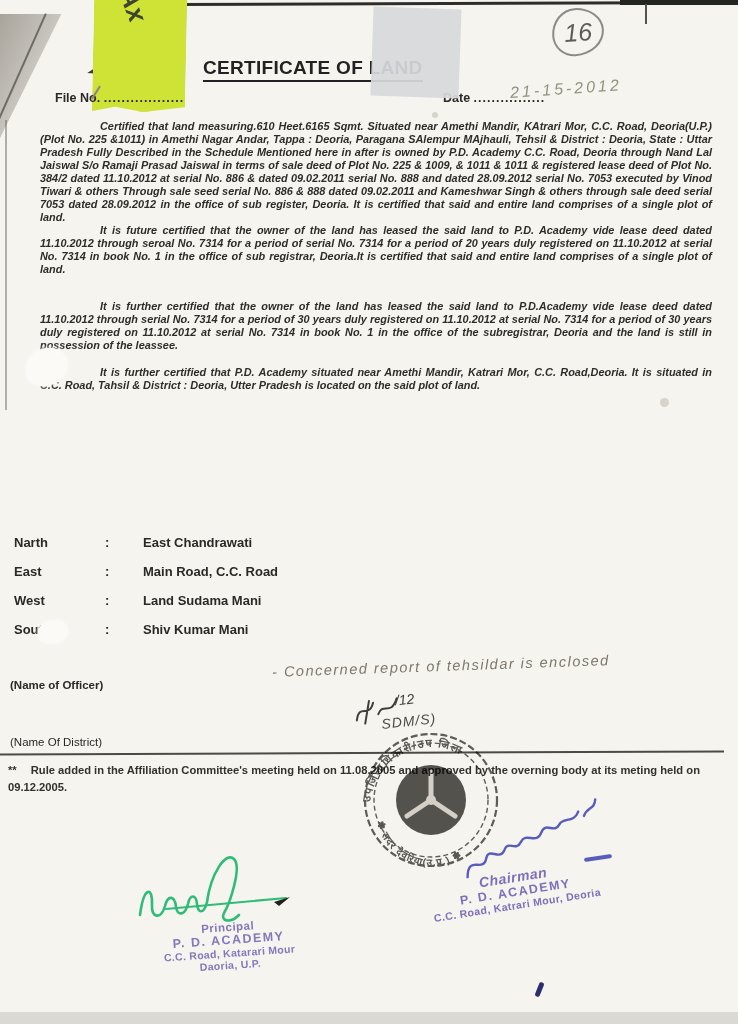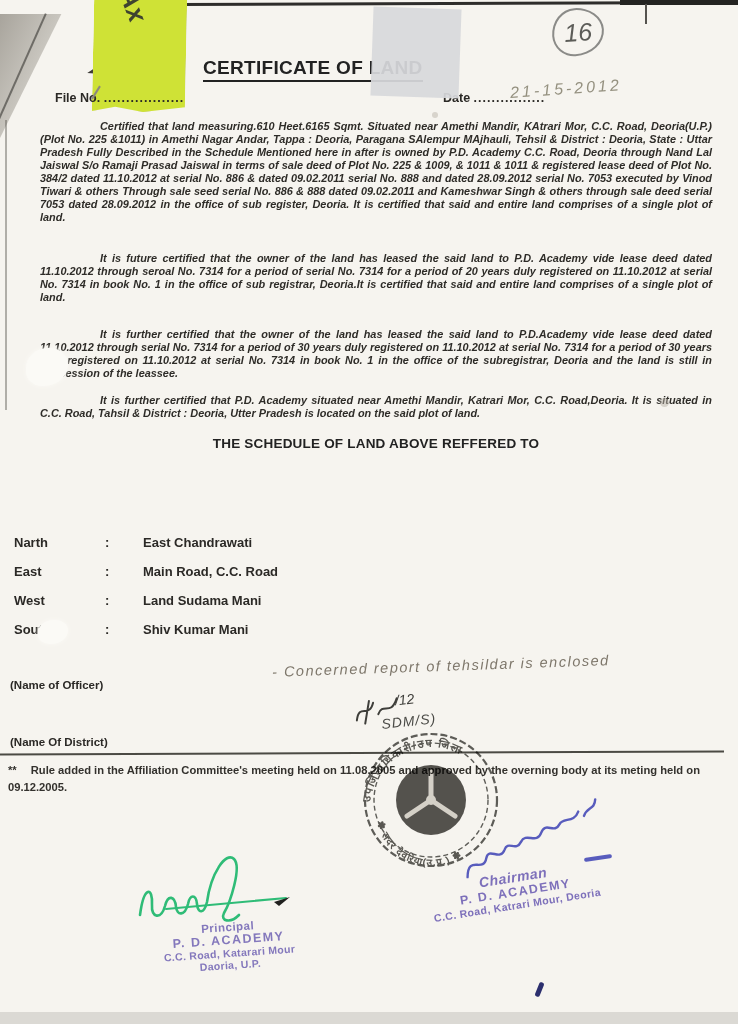--- a/index.html
+++ b/index.html
@@ -39,34 +39,34 @@
   .whiteout{position:absolute;left:372px;top:8px;width:88px;height:89px;background:#d7d8dc;opacity:.93;transform:rotate(2deg);z-index:6;}
   .fileline{position:absolute;left:55px;top:91px;font-size:12.5px;font-weight:bold;color:#2b2926;}
   .dateline{position:absolute;left:443px;top:91px;font-size:12.5px;font-weight:bold;color:#2b2926;}
   .dots{letter-spacing:1px;}
   .hand-date{position:absolute;left:510px;top:80px;font-size:16px;color:#94907f;font-style:italic;
     letter-spacing:3px;transform:rotate(-4deg);}
   
   .doc-body{position:absolute;left:40px;top:120px;width:672px;font-size:10.9px;line-height:13px;
     font-weight:bold;color:#2e2c28;text-align:justify;}
   .doc-body p{margin:0;text-indent:60px;font-style:italic;}
-  .doc-body p.p2{margin-top:28px;}
+  .doc-body p.p2{margin-top:0;}
   .doc-body p.p3{margin-top:24px;}
   .doc-body p.p4{margin-top:14px;}
   .doc-body h2{margin:17px 0 12px 0;text-align:center;font-size:13.5px;letter-spacing:.2px;color:#222;text-indent:0;}
   
   .bounds{position:absolute;left:14px;top:535px;width:500px;font-size:13px;font-weight:bold;}
   .brow{position:relative;height:29px;}
   .bdir{position:absolute;left:0;}
   .bcolon{position:absolute;left:91px;}
   .bval{position:absolute;left:129px;}
   
   .auth-head{position:absolute;left:40px;top:651px;font-size:13px;font-weight:bold;color:#222;letter-spacing:.2px;}
   .officer{position:absolute;left:10px;top:679px;font-size:11.5px;font-weight:bold;}
-  .district{position:absolute;left:10px;top:736px;font-size:11.5px;font-weight:bold;}
+  .district{position:absolute;left:10px;top:736px;font-size:11.5px;font-weight:normal;}
   .rule-line{position:absolute;left:0;top:752px;width:724px;border-top:2px solid #4b4a44;transform:rotate(-0.25deg);}
   .footnote{position:absolute;left:8px;top:762px;width:726px;font-size:11.2px;line-height:17px;font-weight:bold;color:#33312d;}
   .footnote .mark{margin-right:14px;}
   
   .margin-note{position:absolute;left:272px;top:658px;font-size:14.5px;color:#7e776b;font-style:italic;
     letter-spacing:1.5px;transform:rotate(-2deg);white-space:nowrap;}
   .initials-wrap{position:absolute;left:350px;top:692px;transform:rotate(-6deg);color:#4a4a46;}
   .initials-frac{position:absolute;left:46px;top:2px;font-size:14px;font-style:italic;color:#3e3e3a;}
   .sdm{position:absolute;left:30px;top:24px;font-size:14px;font-style:italic;color:#4a4a46;letter-spacing:1px;}
   
@@ -124,21 +124,20 @@
     <span>Date</span>
     <span class="dots">................</span>
   </div>
   <div class="hand-date">21-15-2012</div>
 
   <div class="doc-body">
     <p class="p1">Certified that land measuring.610 Heet.6165 Sqmt. Situated near Amethi  Mandir, KAtrari Mor, C.C. Road, Deoria(U.P.) (Plot No. 225 &amp;1011) in Amethi Nagar Andar, Tappa : Deoria, Paragana SAlempur MAjhauli, Tehsil &amp; District : Deoria, State : Uttar Pradesh Fully Described in the Schedule Mentioned here in after is owned by P.D. Academy C.C. Road, Deoria through Nand Lal Jaiswal S/o Ramaji Prasad Jaiswal in terms of sale deed of Plot No. 225 &amp; 1009, &amp; 1011 &amp; 1011 &amp; registered lease deed of Plot No. 384/2 dated 11.10.2012 at serial No. 886 &amp; dated 09.02.2011 serial No. 888 and dated 28.09.2012 serial No. 7053 executed by Vinod Tiwari &amp; others Through sale seed serial No. 886 &amp; 888 dated 09.02.2011 and Kameshwar Singh &amp; others through sale deed serial 7053 dated 28.09.2012 in the office of sub register, Deoria. It is certified that said and entire land comprises of a single plot of land.</p>
     <p class="p2">It is future certified that the owner of the land has leased the said land to P.D. Academy vide lease deed dated 11.10.2012 through seroal No. 7314 for a period of serial No. 7314 for a period of 20 years duly registered on 11.10.2012 at serial No. 7314 in book No. 1 in the office of sub registrar, Deoria.It is certified that said and entire land comprises of a single plot of land.</p>
     <p class="p3">It is further certified that the owner of the land has leased the said land to P.D.Academy vide lease deed dated 11.10.2012 through serial No. 7314 for a period of 30 years duly registered on 11.10.2012 at serial No. 7314 for a period of 30 years duly registered on 11.10.2012 at serial No. 7314 in book No. 1 in the office of the subregistrar, Deoria and the land is still in possession of the leassee.</p>
     <p class="p4">It is further certified that P.D. Academy situated near Amethi Mandir, Katrari Mor, C.C. Road,Deoria. It is situated in C.C. Road, Tahsil &amp; District : Deoria, Utter Pradesh is located on the said plot of land.</p>
-    <h2>THE SCHEDULE OF LAND ABOVE REFFERED TO</h2>
   </div>
 
   <div class="bounds">
     <div class="brow">
       <span class="bdir">Narth</span>
       <span class="bcolon">:</span>
       <span class="bval">East Chandrawati</span>
     </div>
     <div class="brow">
       <span class="bdir">East</span>

